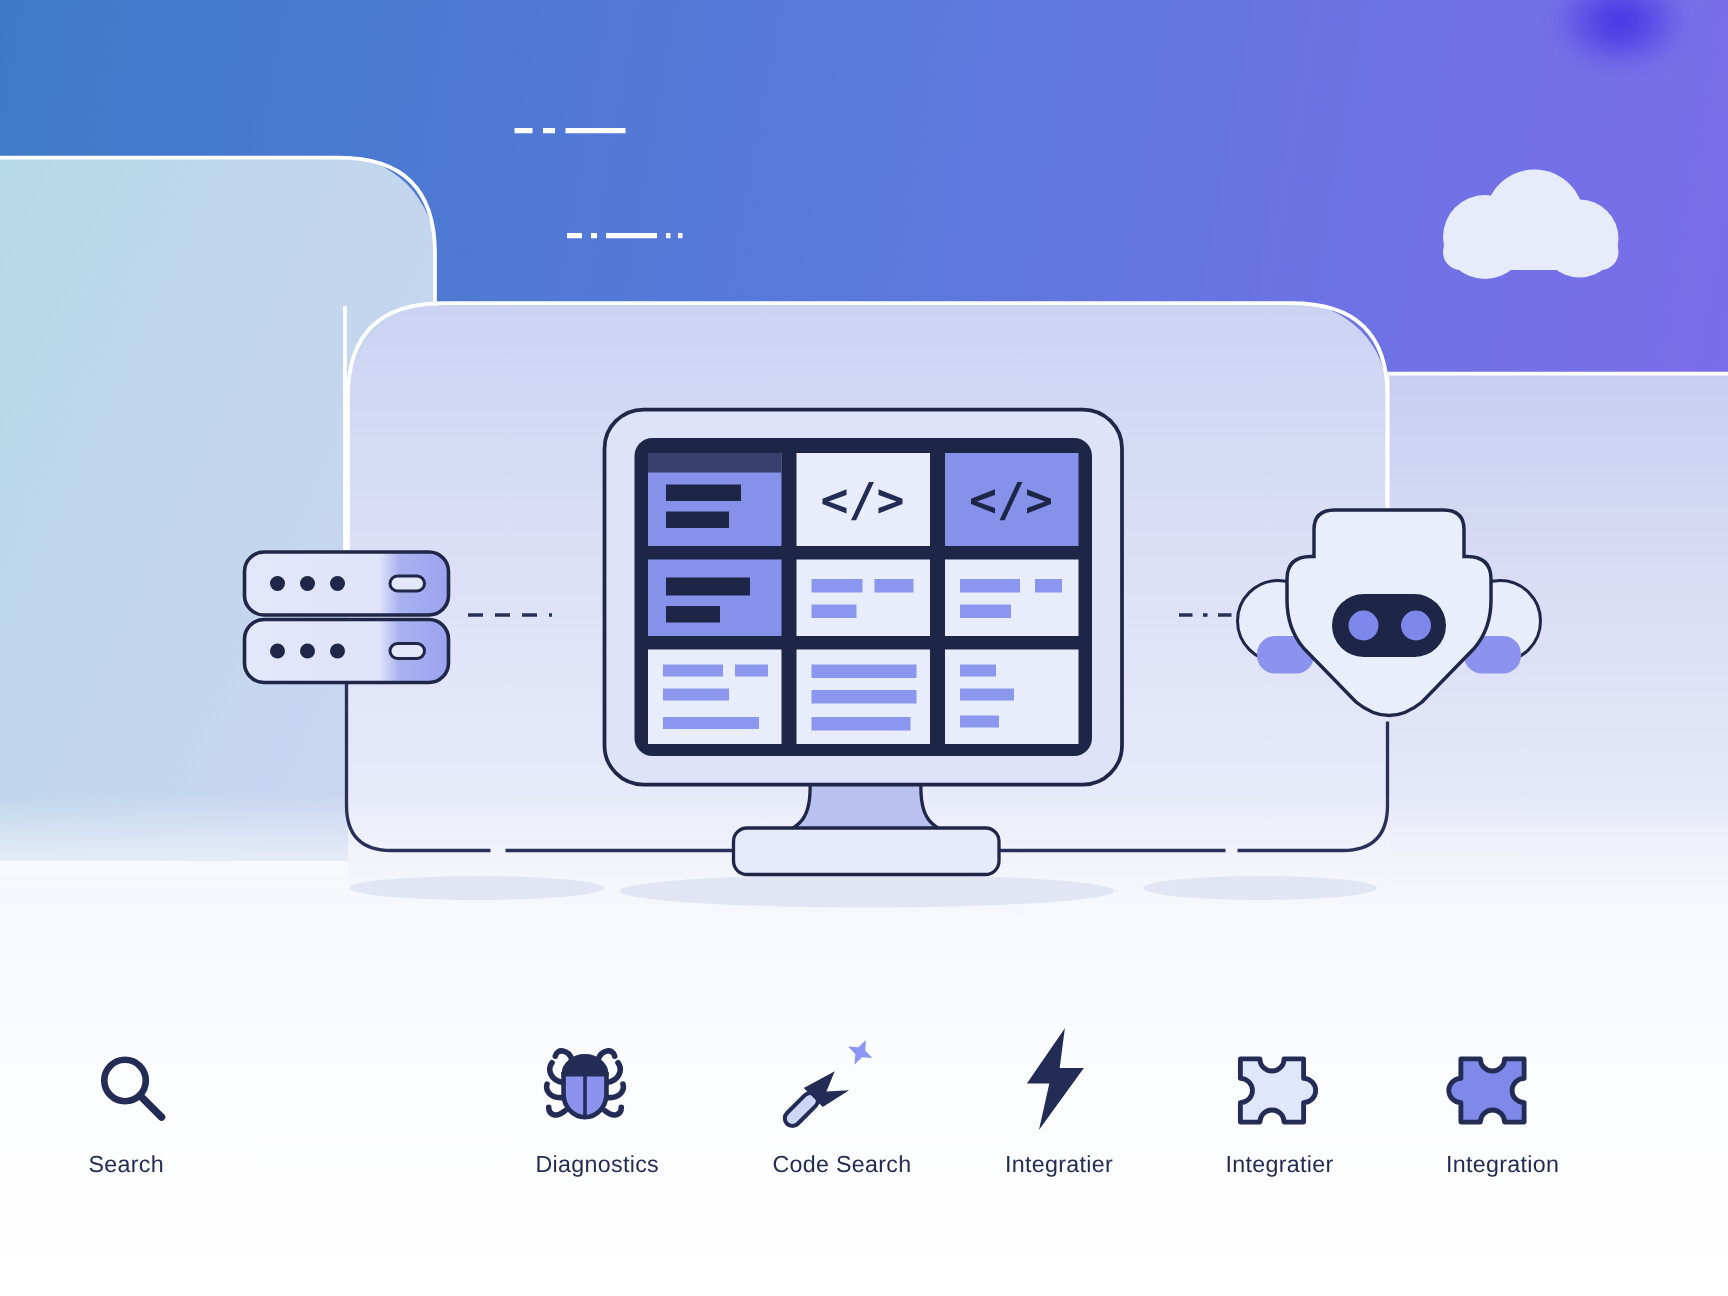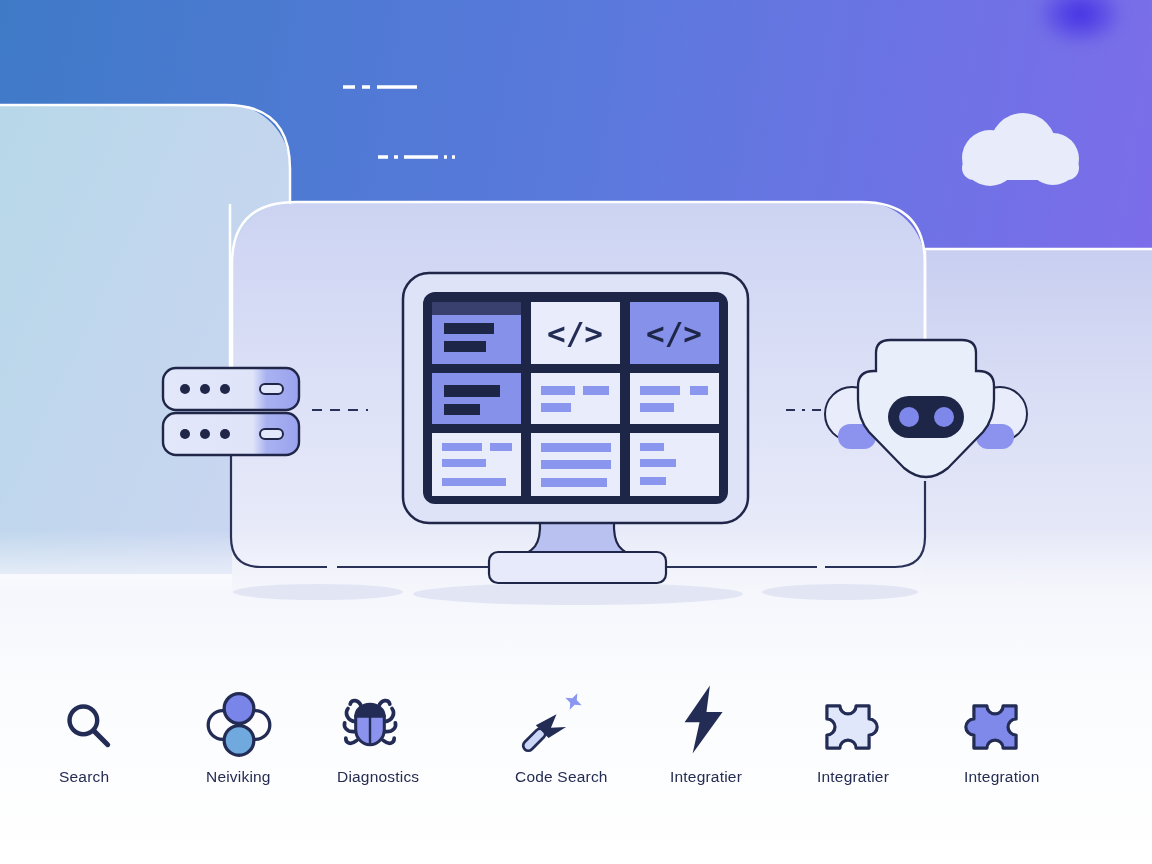--- a/index.html
+++ b/index.html
@@ -173,33 +173,22 @@
     <div class="feature" style="left:59px">
       <div class="icon-slot">
         <svg width="62" height="62" viewBox="0 0 56 56">
           <circle cx="22" cy="22" r="12.5" fill="none" stroke="#232c55" stroke-width="4"></circle>
           <line x1="31.5" y1="31.5" x2="44" y2="44" stroke="#232c55" stroke-width="4.5" stroke-linecap="round"></line>
         </svg>
       </div>
       <div class="label">Search</div>
     </div>
 
-    <div class="feature" style="left:206px">
-      <div class="icon-slot">
-        <svg width="66" height="66" viewBox="0 0 60 60">
-          <circle cx="15" cy="30" r="13" fill="#fdfdff" stroke="#232c55" stroke-width="3"></circle>
-          <circle cx="45" cy="30" r="13" fill="#fdfdff" stroke="#232c55" stroke-width="3"></circle>
-          <circle cx="30" cy="15" r="13.5" fill="#7a85ea" stroke="#232c55" stroke-width="3"></circle>
-          <circle cx="30" cy="44" r="13.5" fill="#6fa9dd" stroke="#232c55" stroke-width="3"></circle>
-        </svg>
-      </div>
-      <div class="label">Neiviking</div>
-    </div>
-
-    <div class="feature" style="left:337px">
+
+    <div class="feature" style="left:357px">
       <div class="icon-slot">
         <svg width="66" height="66" viewBox="0 0 60 60">
           <g fill="none" stroke="#232c55" stroke-width="3.4" stroke-linecap="round">
             <path d="M22 13 C20 7 13 6 12 11"></path>
             <path d="M38 13 C40 7 47 6 48 11"></path>
             <path d="M17 27 C9 26 7 19 10 15"></path>
             <path d="M43 27 C51 26 53 19 50 15"></path>
             <path d="M17 36 C8 37 6 31 7 28"></path>
             <path d="M43 36 C52 37 54 31 53 28"></path>
             <path d="M18 44 C12 49 8 46 8 42"></path>

